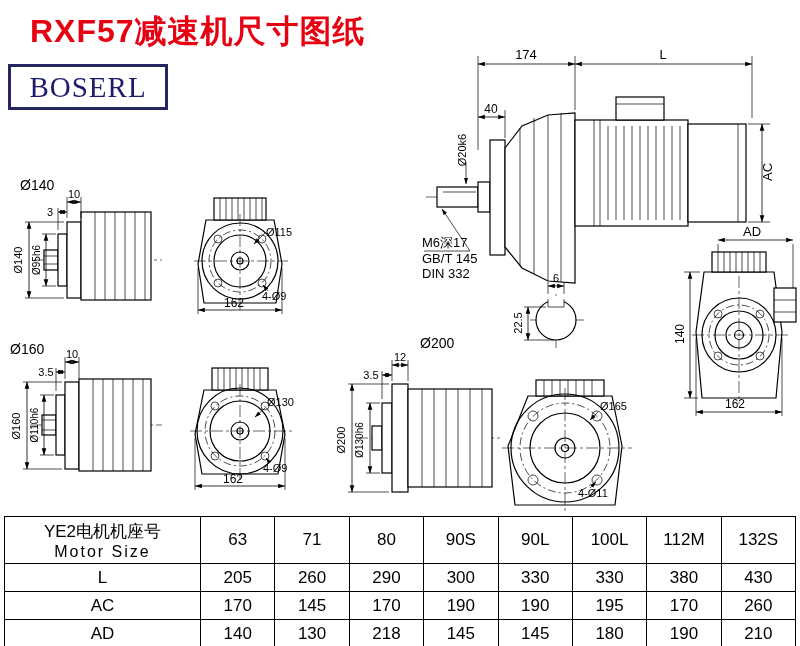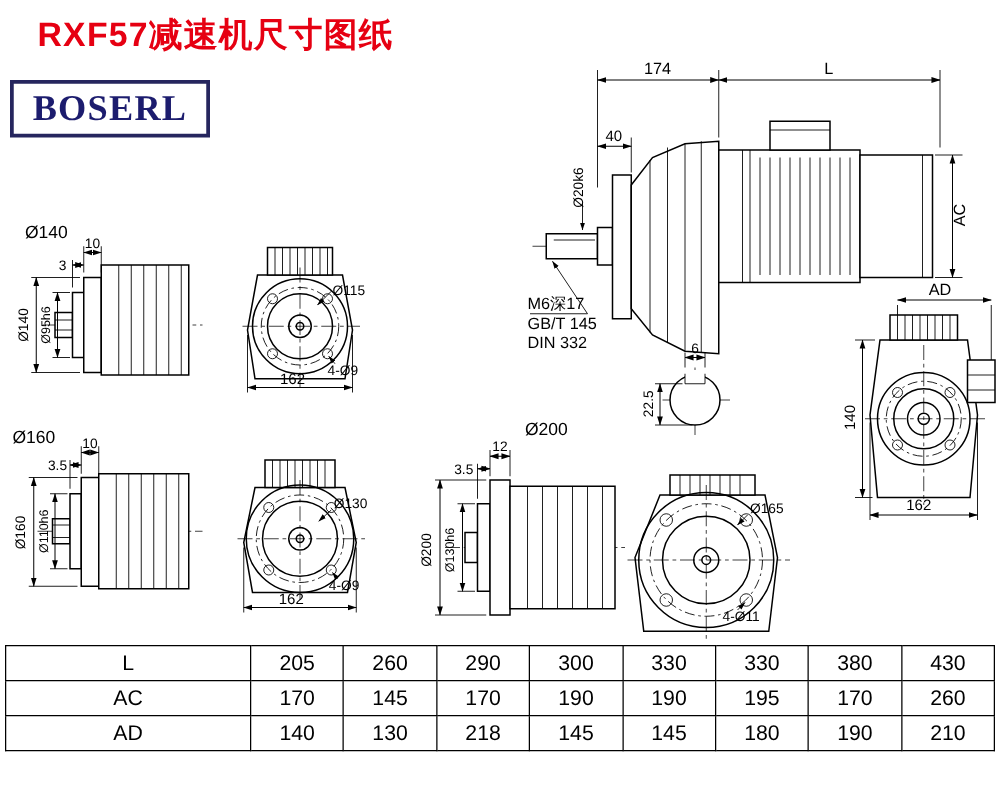--- a/index.html
+++ b/index.html
@@ -1,22 +1,22 @@
 <!DOCTYPE html>
 <html><head>
 <meta charset="utf-8">
 <style>
   html,body{margin:0;padding:0;}
   body{width:800px;height:646px;background:#fff;position:relative;overflow:hidden;
        font-family:"Liberation Sans",sans-serif;color:#000;}
-  .title{position:absolute;left:30px;top:10px;font-size:27px;font-weight:bold;
+  .title{position:absolute;left:30px;top:10px;font-size:32px;font-weight:bold;
          color:#e60012;letter-spacing:1px;white-space:nowrap;}
   .logo{position:absolute;left:8px;top:64px;width:154px;height:40px;border:3px solid #26265e;
         display:flex;align-items:center;justify-content:center;
-        font-family:"Liberation Serif",serif;font-weight:bold;font-size:29px;color:#1c1c6e;
+        font-family:"Liberation Serif",serif;font-weight:normal;font-size:29px;color:#1c1c6e;
         letter-spacing:1px;}
   svg.drawing{position:absolute;left:0;top:0;}
   svg text{font-family:"Liberation Sans",sans-serif;fill:#000;}
   .ol{fill:#fff;stroke:#000;stroke-width:1.2;}
   .ln{fill:none;stroke:#000;stroke-width:1.2;}
   .thin{fill:none;stroke:#000;stroke-width:0.7;}
   .dim{fill:none;stroke:#000;stroke-width:0.8;}
   .cl{fill:none;stroke:#000;stroke-width:0.6;stroke-dasharray:12 3 3 3;}
   .bc{fill:none;stroke:#000;stroke-width:0.7;stroke-dasharray:8 3 2 3;}
   .dim-table{position:absolute;left:4px;top:516px;width:792px;border-collapse:collapse;
@@ -340,20 +340,34 @@
     <col>
       <col>
       <col>
       <col>
       <col>
       <col>
       <col>
       <col>
   </colgroup>
   <tbody>
+      <tr class="hdr">
+    <td>
+      <div>YE2电机机座号</div>
+      <div class="en">Motor Size</div>
+    </td>
+    <td>63</td>
+    <td>71</td>
+    <td>80</td>
+    <td>90S</td>
+    <td>90L</td>
+    <td>100L</td>
+    <td>112M</td>
+    <td>132S</td>
+  </tr>
   <tr>
     <td>L</td>
     <td>205</td>
     <td>260</td>
     <td>290</td>
     <td>300</td>
     <td>330</td>
     <td>330</td>
     <td>380</td>
     <td>430</td>

